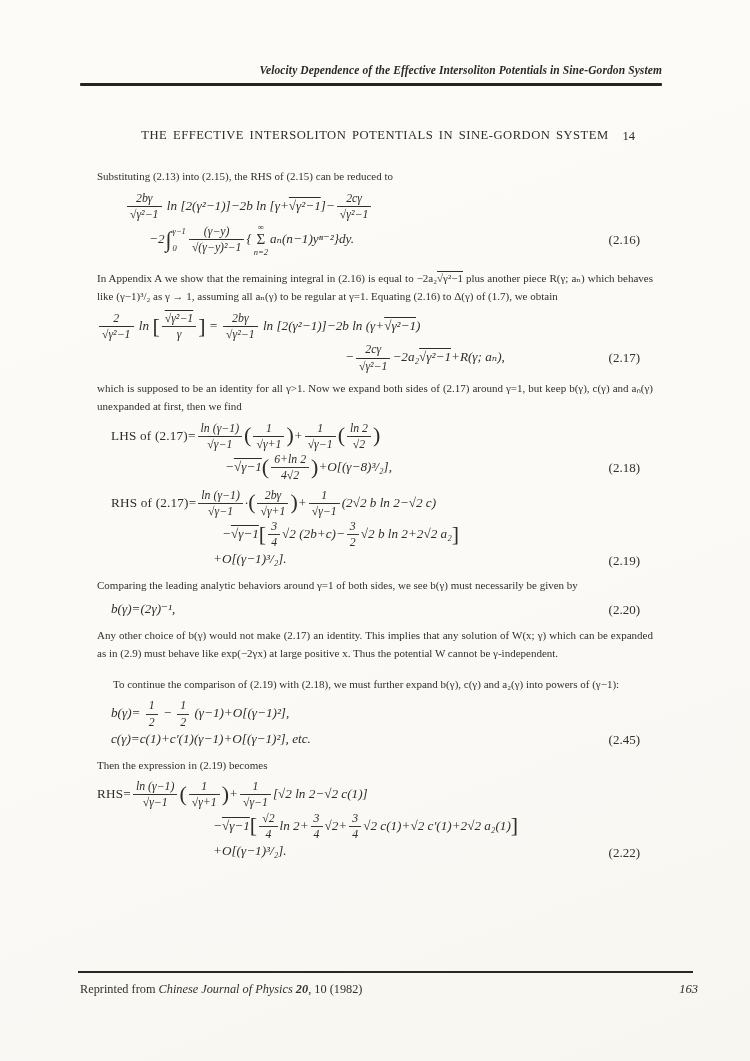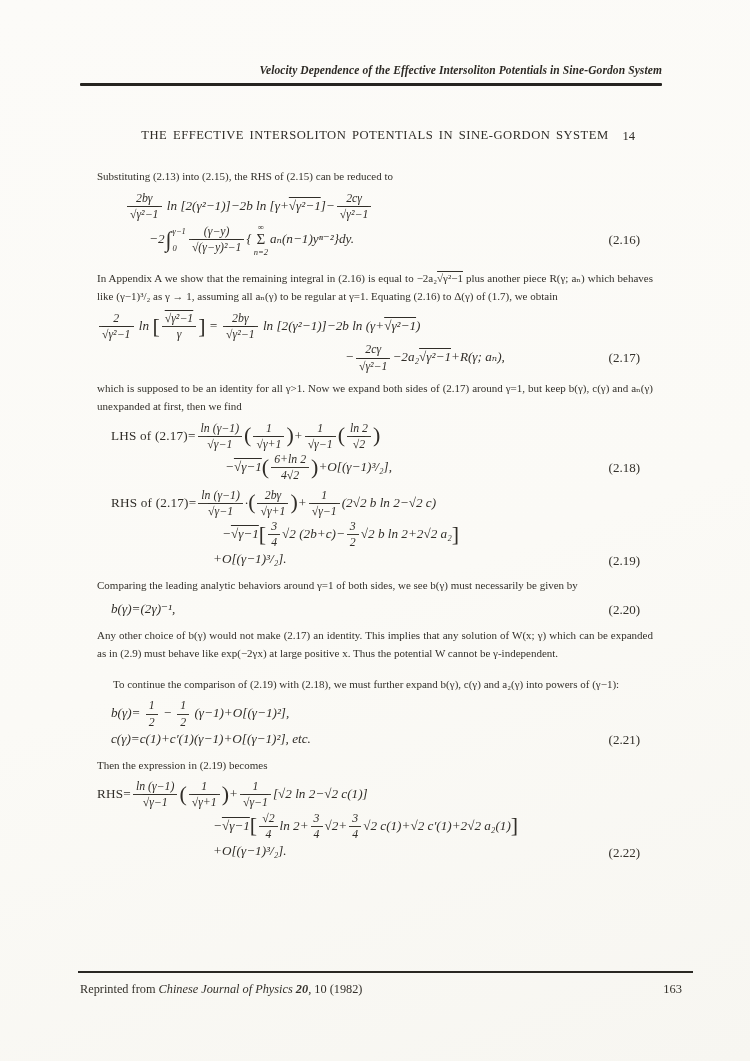--- a/index.html
+++ b/index.html
@@ -11,21 +11,21 @@
 
   .running-head{text-align:right;font-style:italic;font-weight:bold;font-size:11.5px;
                 letter-spacing:.1px;margin-right:-9px;color:#2d2a25;}
   .top-rule{height:3px;background:#262420;margin:7px -9px 0 -17px;border-radius:1px;}
 
   .title-row{position:relative;margin-top:42px;text-align:center;font-size:12.6px;
              letter-spacing:.5px;word-spacing:2px;color:#2f2c27;}
   .folio-top{position:absolute;right:18px;top:1px;letter-spacing:0;word-spacing:0;}
 
   .para{margin:12px 0 6px;font-size:11px;line-height:18.5px;text-align:justify;color:#33302a;}
-  .para.tight{margin-top:3px;}
+  .para.tight{margin-top:3px;font-family:Liberation Serif, serif;}
   .para .ind{display:inline-block;width:16px;}
 
   .eq{position:relative;font-style:italic;font-size:13.2px;color:#302d28;margin:6px 0;}
   .eq .line{position:relative;display:block;margin:2px 0;min-height:19px;}
   .lbl{font-style:normal;letter-spacing:.2px;}
   .tag{position:absolute;right:13px;top:50%;transform:translateY(-50%);
        font-style:normal;font-size:13px;color:#33302a;white-space:nowrap;}
 
   .fr{display:inline-block;vertical-align:middle;text-align:center;
       font-size:11.8px;line-height:1.12;margin:0 2px;}
@@ -40,21 +40,21 @@
   .smx{display:inline-flex;flex-direction:column;align-items:center;vertical-align:middle;
        font-size:8.5px;line-height:1;margin:0 2px;}
   .ssym{font-size:15px;line-height:1;margin:1px 0;font-style:normal;}
   .bb{font-size:22px;line-height:1;vertical-align:middle;position:relative;top:-1px;
       font-style:normal;font-weight:400;}
 
   .footer-rule{position:absolute;left:78px;right:57px;top:971px;height:2px;background:#2a2823;}
   .footer-left{position:absolute;left:80px;top:982px;font-size:12.3px;color:#33302a;}
   .footer-left .jn{font-style:italic;margin-top:42px;}
   .footer-left .vol{font-weight:bold;font-style:italic;}
-  .folio-bottom{position:absolute;right:68px;top:982px;font-size:12.5px;color:#33302a;}
+  .folio-bottom{position:absolute;right:52px;top:982px;font-size:12.5px;font-style:italic;color:#33302a;}
 </style>
 </head>
 <body>
 
 <div class="page">
   <div class="content">
 
     <div class="running-head">Velocity Dependence of the Effective Intersoliton Potentials in Sine-Gordon System</div>
     <div class="top-rule"></div>
 
@@ -97,21 +97,21 @@
       </span>
     </div>
 
     <p class="para tight">which is supposed to be an identity for all γ&gt;1.  Now we expand both sides of (2.17) around γ=1, but keep b(γ), c(γ) and aₙ(γ) unexpanded at first, then we find</p>
 
     <div class="eq">
       <span class="line" style="margin-left:14px">
         <span class="lbl">LHS of (2.17)=</span><span class="fr"><span class="n">ln (γ−1)</span><span class="d sq">√γ−1</span></span><span class="bb">(</span><span class="fr"><span class="n">1</span><span class="d sq">√γ+1</span></span><span class="bb">)</span><span>+</span><span class="fr"><span class="n">1</span><span class="d sq">√γ−1</span></span><span class="bb">(</span><span class="fr"><span class="n">ln 2</span><span class="d sq">√2</span></span><span class="bb">)</span>
       </span>
       <span class="line" style="margin-left:128px">
-        <span>−</span><span class="sq">√γ−1</span><span class="bb">(</span><span class="fr"><span class="n">6+ln 2</span><span class="d">4√2</span></span><span class="bb">)</span><span>+O[(γ−1)³/₂],</span>
+        <span>−</span><span class="sq">√γ−1</span><span class="bb">(</span><span class="fr"><span class="n">6+ln 2</span><span class="d">4√2</span></span><span class="bb">)</span><span>+O[(γ−8)³/₂],</span>
         <span class="tag">(2.18)</span>
       </span>
     </div>
 
     <div class="eq">
       <span class="line" style="margin-left:14px">
         <span class="lbl">RHS of (2.17)=</span><span class="fr"><span class="n">ln (γ−1)</span><span class="d sq">√γ−1</span></span><span>·</span><span class="bb">(</span><span class="fr"><span class="n">2bγ</span><span class="d sq">√γ+1</span></span><span class="bb">)</span><span>+</span><span class="fr"><span class="n">1</span><span class="d sq">√γ−1</span></span><span>(2√2 b ln 2−√2 c)</span>
       </span>
       <span class="line" style="margin-left:125px">
         <span>−</span><span class="sq">√γ−1</span><span class="bb">[</span><span class="fr"><span class="n">3</span><span class="d">4</span></span><span>√2 (2b+c)−</span><span class="fr"><span class="n">3</span><span class="d">2</span></span><span>√2 b ln 2+2√2 a₂</span><span class="bb">]</span>
@@ -134,21 +134,21 @@
     <p class="para tight">Any other choice of b(γ) would not make (2.17) an identity.  This implies that any solution of W(x; γ) which can be expanded as in (2.9) must behave like exp(−2γx) at large positive x.  Thus the potential W cannot be γ-independent.</p>
 
     <p class="para"><span class="ind"></span><span>To continue the comparison of (2.19) with (2.18), we must further expand b(γ), c(γ) and a₂(γ) into powers of (γ−1):</span></p>
 
     <div class="eq">
       <span class="line" style="margin-left:14px">
         <span>b(γ)= </span><span class="fr"><span class="n">1</span><span class="d">2</span></span><span> − </span><span class="fr"><span class="n">1</span><span class="d">2</span></span><span> (γ−1)+O[(γ−1)²],</span>
       </span>
       <span class="line" style="margin-left:14px">
         <span>c(γ)=c(1)+c′(1)(γ−1)+O[(γ−1)²], etc.</span>
-        <span class="tag">(2.21)</span>
+        <span class="tag">(2.45)</span>
       </span>
     </div>
 
     <p class="para tight">Then the expression in (2.19) becomes</p>
 
     <div class="eq">
       <span class="line" style="">
         <span class="lbl">RHS=</span><span class="fr"><span class="n">ln (γ−1)</span><span class="d sq">√γ−1</span></span><span class="bb">(</span><span class="fr"><span class="n">1</span><span class="d sq">√γ+1</span></span><span class="bb">)</span><span>+</span><span class="fr"><span class="n">1</span><span class="d sq">√γ−1</span></span><span>[√2 ln 2−√2 c(1)]</span>
       </span>
       <span class="line" style="margin-left:116px">

